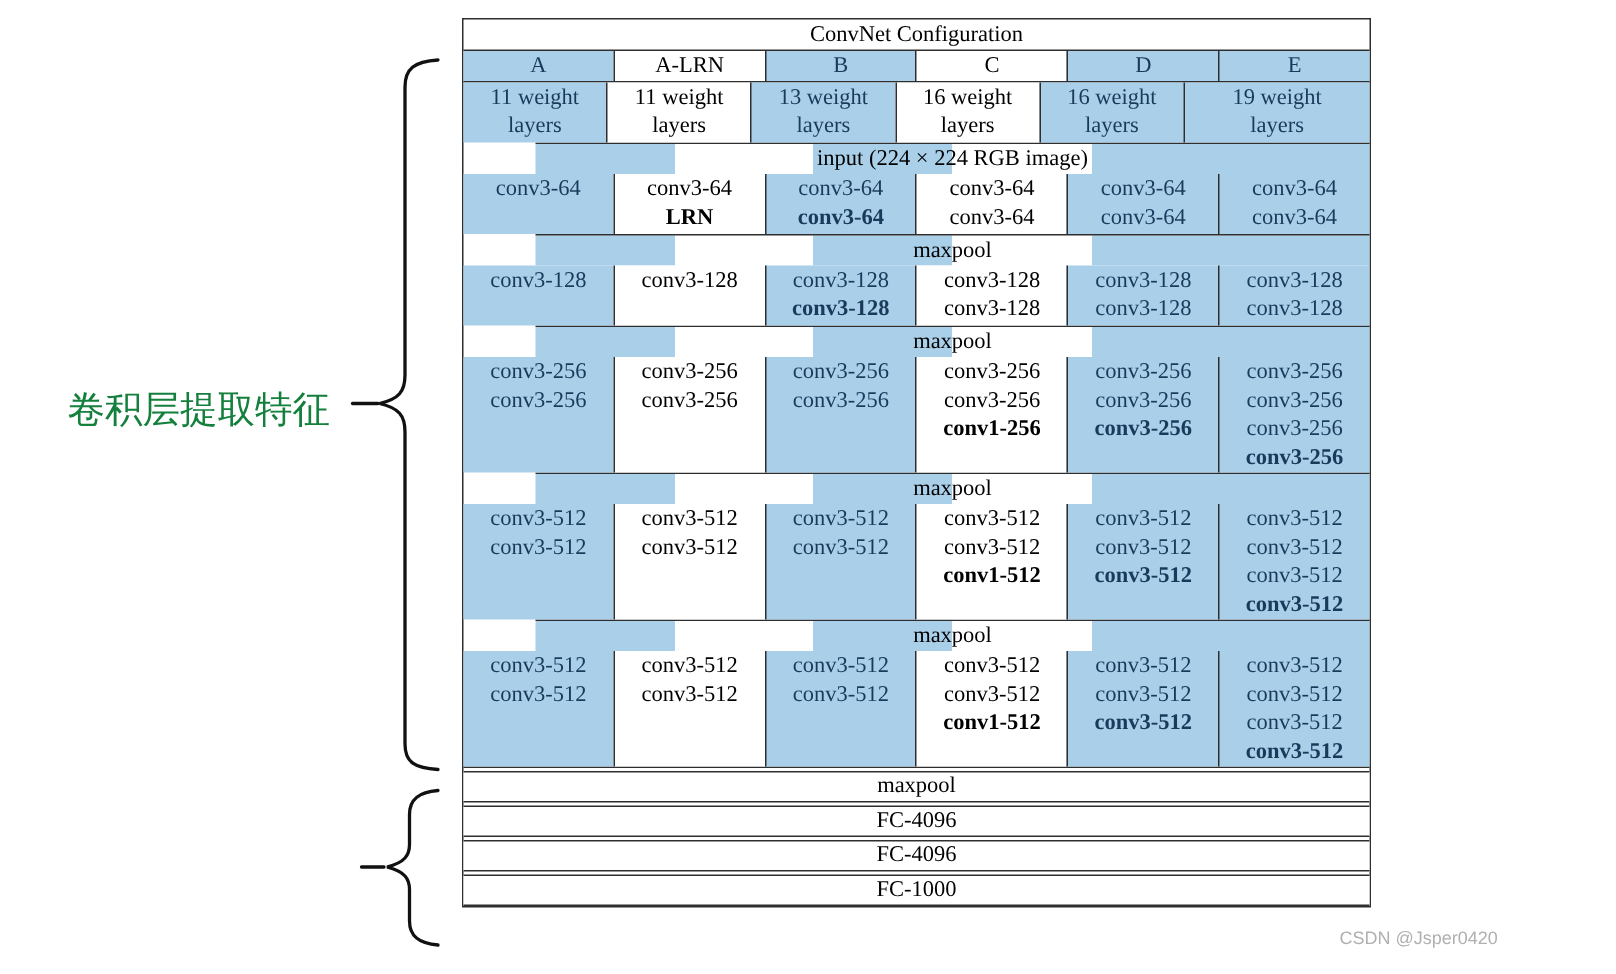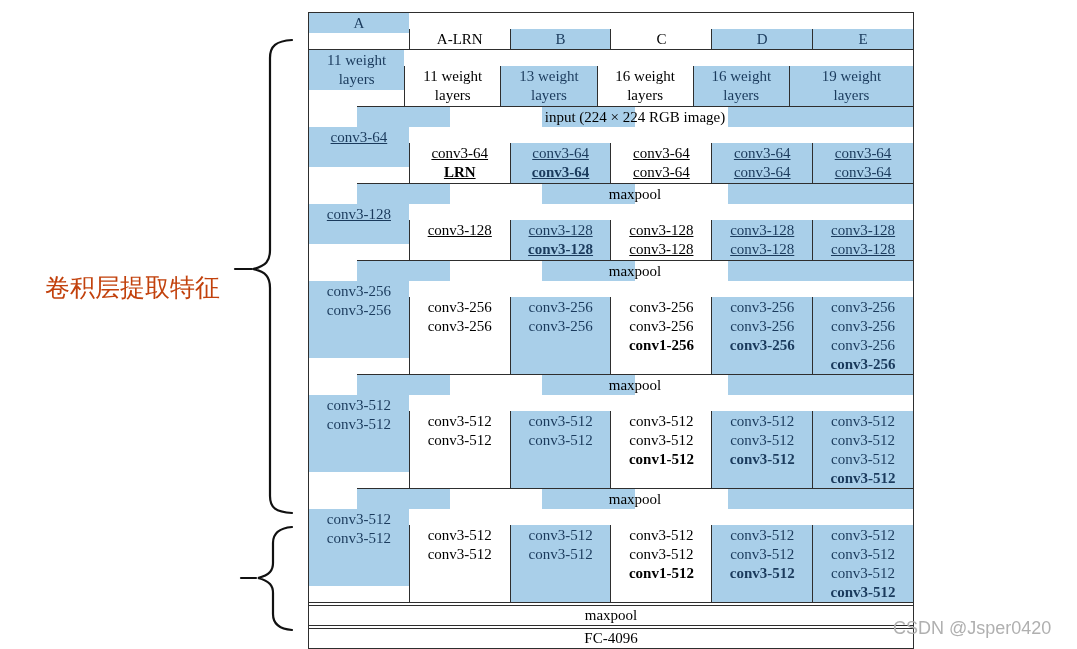--- a/index.html
+++ b/index.html
@@ -29,25 +29,25 @@
   .row-title{height:20px;justify-content:center;align-items:center;color:#000;}
   .row-cols .cell{height:20px;}
   .row-layers .cell{height:40px;}
   .cell{
     flex:1 1 0;
     display:flex;flex-direction:column;justify-content:center;align-items:center;
     text-align:center;line-height:19px;
     box-sizing:border-box;
     overflow:hidden;
   }
-  .cell + .cell{border-left:1px solid var(--border);margin-top:16px;}
+  .cell + .cell{border-left:1px solid var(--border);}
   .hl{background:var(--blue);color:var(--navy);}
   .wh{background:#fff;color:#000;}
   .block .cell{justify-content:flex-start;padding-top:1px;}
-  .lines-2 .cell{height:40px;text-decoration:underline;}
+  .lines-2 .cell{height:40px;}
   .lines-4 .cell{height:77px;}
   .ln{height:19px;line-height:19px;white-space:nowrap;}
   .bold{font-weight:bold;}
   .span-row{
     height:20px;line-height:20px;text-align:center;color:#000;
     border-top:1px solid var(--border);
   }
   .striped{
     background:linear-gradient(to right,
       var(--blue) 0%,   var(--blue) 16.667%,
@@ -61,50 +61,52 @@
   .fc-row{
     height:19px;line-height:19px;text-align:center;color:#000;background:#fff;
     margin-top:2px;
     border-top:1px solid var(--border);
     border-bottom:1px solid var(--border);
   }
   
   .brace-overlay{position:absolute;left:0;top:0;width:1077px;height:649px;pointer-events:none;}
   .cjk-label{
     position:absolute;
-    font-size:25px;color:#c2410c;
+    font-size:25px;color:#15803d;
     font-family:"Liberation Serif","DejaVu Sans",serif;
     white-space:nowrap;
-    margin-top:15px;
   }
   .conv-label{left:45px;top:256px;}
   .fc-label{left:33px;top:563px;}
   
   .watermark{
     position:absolute;left:893px;top:618px;
     font-family:"Liberation Sans","DejaVu Sans",sans-serif;
-    font-size:18px;color:var(--wm);
+    font-size:12px;color:var(--wm);
     z-index:5;white-space:nowrap;
   }
 </style>
 </head>
 <body>
 
 <div class="canvas">
 
   <svg class="brace-overlay" viewBox="0 0 1077 649" xmlns="http://www.w3.org/2000/svg">
     <path d="M 292 40 C 276 41 270 46 270 58 L 270 250 C 270 261 266 266 253 269 C 266 272 270 277 270 288 L 270 496 C 270 508 276 512 292 513" fill="none" stroke="#111" stroke-width="2.2" stroke-linecap="round"></path>
     <path d="M 235 269 L 252 269" fill="none" stroke="#111" stroke-width="2.2" stroke-linecap="round"></path>
     <path d="M 292 527 C 279 528 273 533 273 543 L 273 563 C 273 570 270 575 258 578 C 270 581 273 586 273 593 L 273 614 C 273 624 279 629 292 630" fill="none" stroke="#111" stroke-width="2.2" stroke-linecap="round"></path>
     <path d="M 241 578 L 256 578" fill="none" stroke="#111" stroke-width="2.2" stroke-linecap="round"></path>
   </svg>
 
   <div class="cjk-label conv-label">卷积层提取特征</div>
 
   <div class="vgg-table" id="vgg-table">
+    <div class="t-row row-title">
+      <span>ConvNet Configuration</span>
+    </div>
 
   <div class="t-row row-cols">
         <div class="cell hl">
           <div class="ln">A</div>
         </div>
         <div class="cell wh">
           <div class="ln">A-LRN</div>
         </div>
         <div class="cell hl">
           <div class="ln">B</div>

